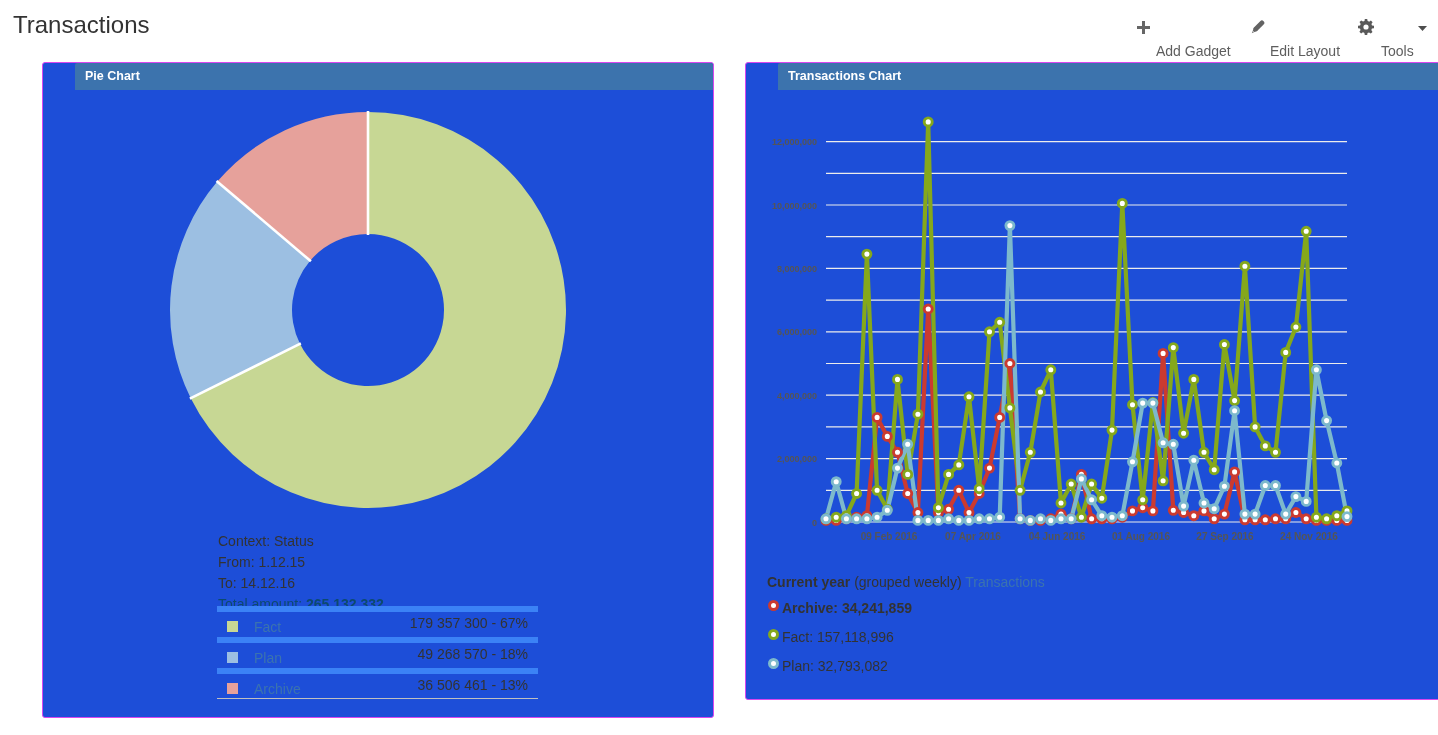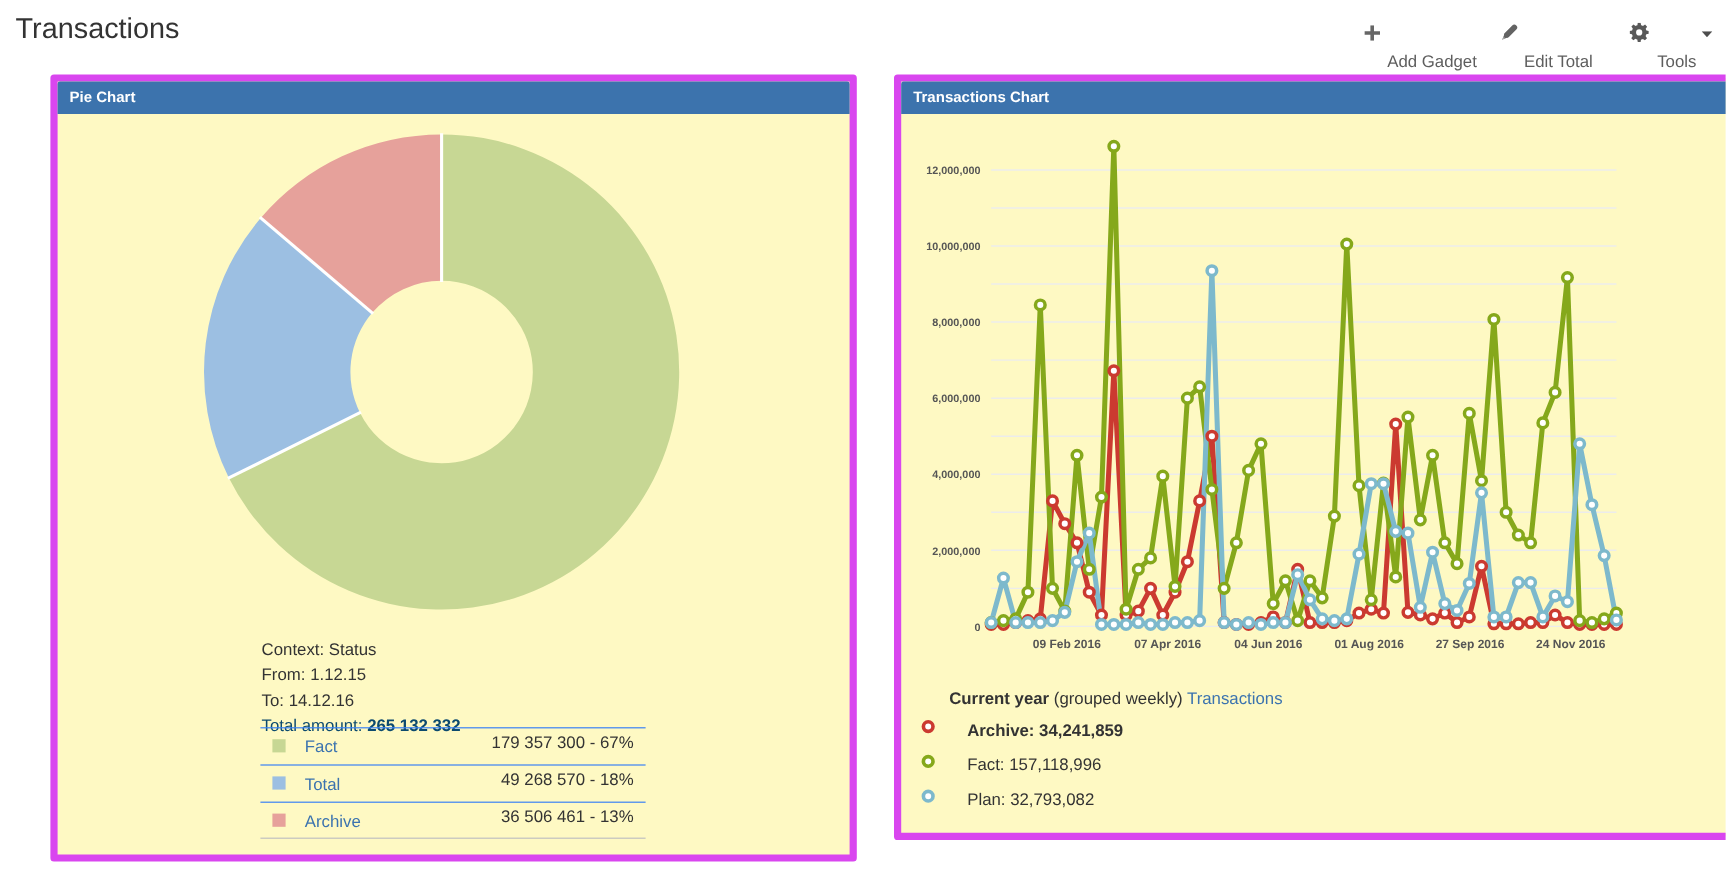--- a/index.html
+++ b/index.html
@@ -1,44 +1,44 @@
 <!DOCTYPE html>
 <html><head><meta charset="utf-8"><title>Transactions</title><style>
 * { margin:0; padding:0; box-sizing:border-box; }
 body { width:1438px; height:735px; position:relative; background:#fff;
   font-family:"Liberation Sans", sans-serif; overflow:hidden; }
 .title { position:absolute; left:13px; top:11px; font-size:24px; color:#333; }
 .tb { position:absolute; top:19px; font-size:14px; color:#5e5e5e;margin-top:24px; }
-.gadget { position:absolute; background:#fef9c3; border:6px solid #d946ef; border-radius:3px; }
+.gadget { position:absolute; background:#1d4ed8; border:1px solid #d946ef; border-radius:3px;padding-left:32px; }
 .ghead { height:27px; background:#3c73ad; border-radius:2px 2px 0 0; color:#fff;
   font-size:12.5px; font-weight:bold; line-height:26px; padding-left:10px; }
 .ctx { position:absolute; left:218px; top:516px; font-size:14px; line-height:21px; color:#333;margin-top:15px; }
 .ctx .blue { color:#0c4a6e; }
 .ptable { position:absolute; left:217px; top:606px; width:321px; font-size:14px; color:#333; }
-.prow { height:31px; border-top:1px solid #3b82f6; position:relative; }
+.prow { height:31px; border-top:6px solid #3b82f6; position:relative; }
 .prow.last { border-bottom:1px solid #c0c0c0; height:31px; }
 .sq { position:absolute; left:10px; top:9px; width:11px; height:11px; }
 .plabel { position:absolute; left:37px; top:7px; color:#3b73af; }
 .pval { position:absolute; right:10px; top:3px; }
-.leg { position:absolute; font-size:14px; color:#333;margin-left:24px; }
+.leg { position:absolute; font-size:14px; color:#333; }
 .lcirc { position:absolute; width:11px; height:11px; border-radius:50%; border-width:3px; border-style:solid; background:#fff; }
 a.lnk { color:#3b73af; text-decoration:none; }
 </style></head>
 <body>
 <div class="title">Transactions</div>
 <svg width="13" height="13" viewBox="0 0 13 13" style="position:absolute;left:1137px;top:21px">
     <path d="M5 0h3v5h5v3H8v5H5V8H0V5h5z" fill="#666"></path>
   </svg>
 <div class="tb" style="left:1156px;">Add Gadget</div>
 <svg width="14" height="14" viewBox="0 0 14 14" style="position:absolute;left:1251px;top:20px">
     <line x1="10.9" y1="2.9" x2="4.9" y2="8.9" stroke="#636363" stroke-width="4.8" stroke-linecap="round"></line>
     <path d="M3.2 7.2 L6.6 10.6 L0.8 13.2 Z" fill="#636363"></path>
     <line x1="1.9" y1="11.4" x2="2.5" y2="12.0" stroke="#e8e8e8" stroke-width="1.1"></line>
   </svg>
-<div class="tb" style="left:1270px;">Edit Total</div>
+<div class="tb" style="left:1270px;">Edit Layout</div>
 <svg width="16" height="16" viewBox="0 0 16 16" style="position:absolute;left:1358px;top:19px">
     <path fill="#595959" d="M6.8 0h2.4l.4 2.1a6 6 0 0 1 1.5.6L12.9 1.5l1.7 1.7-1.2 1.8a6 6 0 0 1 .6 1.5L16 6.8v2.4l-2.1.4a6 6 0 0 1-.6 1.5l1.2 1.8-1.7 1.7-1.8-1.2a6 6 0 0 1-1.5.6L9.2 16H6.8l-.4-2.1a6 6 0 0 1-1.5-.6l-1.8 1.2-1.7-1.7 1.2-1.8a6 6 0 0 1-.6-1.5L0 9.2V6.8l2.1-.4a6 6 0 0 1 .6-1.5L1.5 3.1l1.7-1.7 1.8 1.2a6 6 0 0 1 1.5-.6zM8 5.4A2.6 2.6 0 1 0 8 10.6 2.6 2.6 0 1 0 8 5.4z"></path>
   </svg>
 <svg width="9" height="5" viewBox="0 0 9 5" style="position:absolute;left:1418px;top:26px">
     <path d="M0 0h9L4.5 5z" fill="#4d4d4d"></path>
   </svg>
 <div class="tb" style="left:1381px;">Tools</div>
 
 <div class="gadget" style="left:42px; top:62px; width:672px; height:656px;">
   <div class="ghead">Pie Chart</div>
@@ -53,21 +53,21 @@
   </svg>
 <div class="ctx">Context: Status<br>From: 1.12.15<br>To: 14.12.16<br><span class="blue">Total amount: <b>265 132 332</b></span></div>
 <div class="ptable">
   <div class="prow">
       <span class="sq" style="background:#c7d794"></span>
       <span class="plabel">Fact</span>
       <span class="pval">179 357 300 - 67%</span>
     </div>
   <div class="prow">
       <span class="sq" style="background:#9cbfe2"></span>
-      <span class="plabel">Total</span>
+      <span class="plabel">Plan</span>
       <span class="pval">49 268 570 - 18%</span>
     </div>
   <div class="prow last">
       <span class="sq" style="background:#e6a19b"></span>
       <span class="plabel">Archive</span>
       <span class="pval">36 506 461 - 13%</span>
     </div>
 </div>
 
 <div class="gadget" style="left:745px; top:62px; width:732px; height:638px;">

